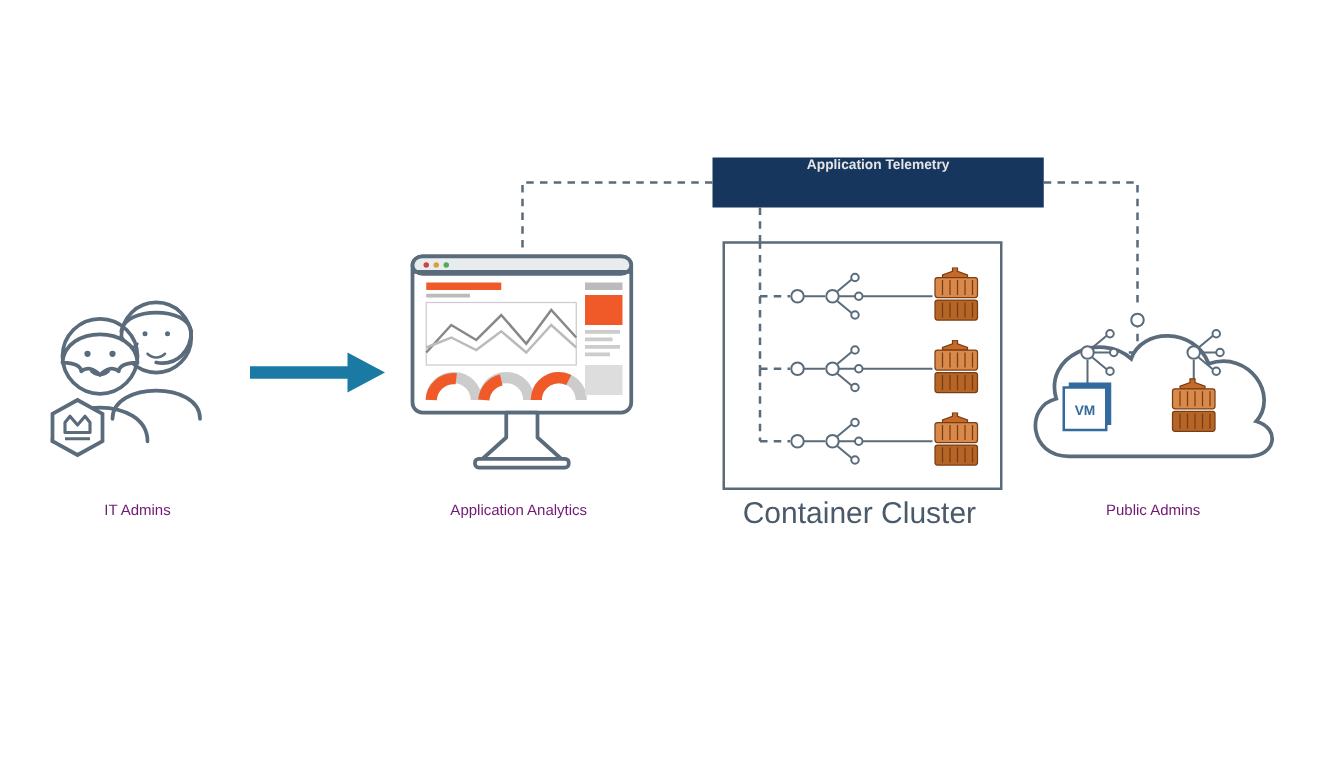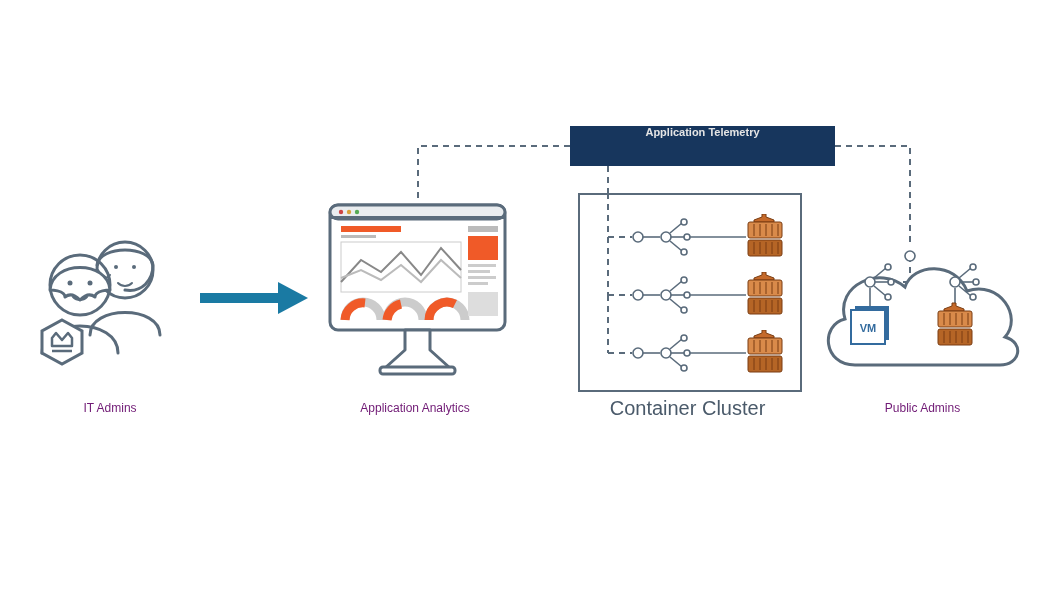--- a/index.html
+++ b/index.html
@@ -185,21 +185,21 @@
         <line x1="144" y1="10" x2="144" y2="22"></line>
         <line x1="150" y1="10" x2="150" y2="22"></line>
     <line x1="126" y1="28" x2="126" y2="40"></line>
         <line x1="132" y1="28" x2="132" y2="40"></line>
         <line x1="138" y1="28" x2="138" y2="40"></line>
         <line x1="144" y1="28" x2="144" y2="40"></line>
         <line x1="150" y1="28" x2="150" y2="40"></line>
   </g>
 </svg>
 
-<div class="label" style="left:575px;top:397px;width:225px;font-size:20px;color:#4a5a6a;">Container Cluster</div>
+<div class="label" style="left:575px;top:397px;width:225px;font-size:24px;color:#4a5a6a;">Container Cluster</div>
 
 <svg style="position:absolute;left:815px;top:225px;width:215px;height:165px" viewBox="0 0 215 165">
   <path d="M40 140 C8 140 5 100 30 94 C20 60 65 40 90 62 C98 38 140 36 152 66 C185 55 208 92 190 112 C210 118 205 140 185 140 Z" fill="#fff" stroke="#5a6b7b" stroke-width="3"></path>
 </svg>
 
 <svg style="position:absolute;left:835px;top:248px;width:190px;height:130px" viewBox="0 0 190 130">
 
   <circle cx="75" cy="8" r="5" fill="#fff" stroke="#5a6b7b" stroke-width="1.6"></circle>
 
   <circle cx="35" cy="34" r="5" fill="#fff" stroke="#5a6b7b" stroke-width="1.6"></circle>

